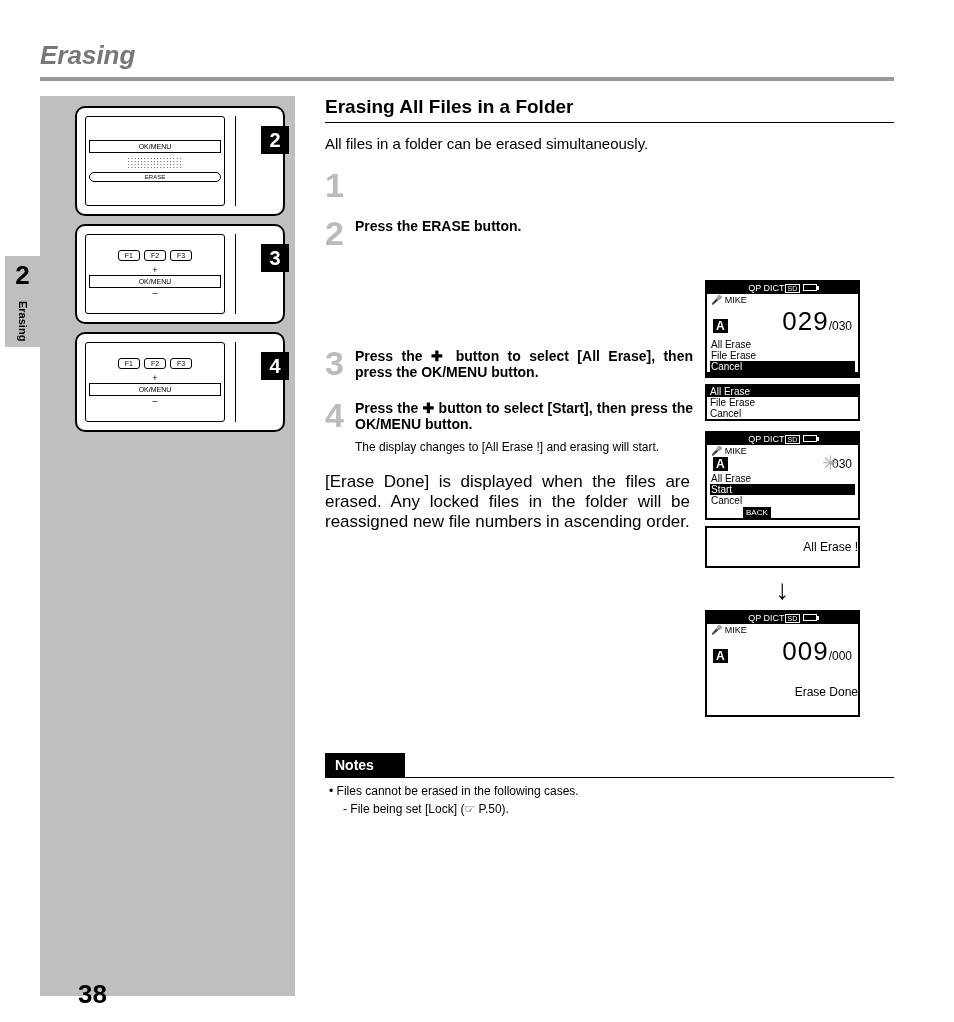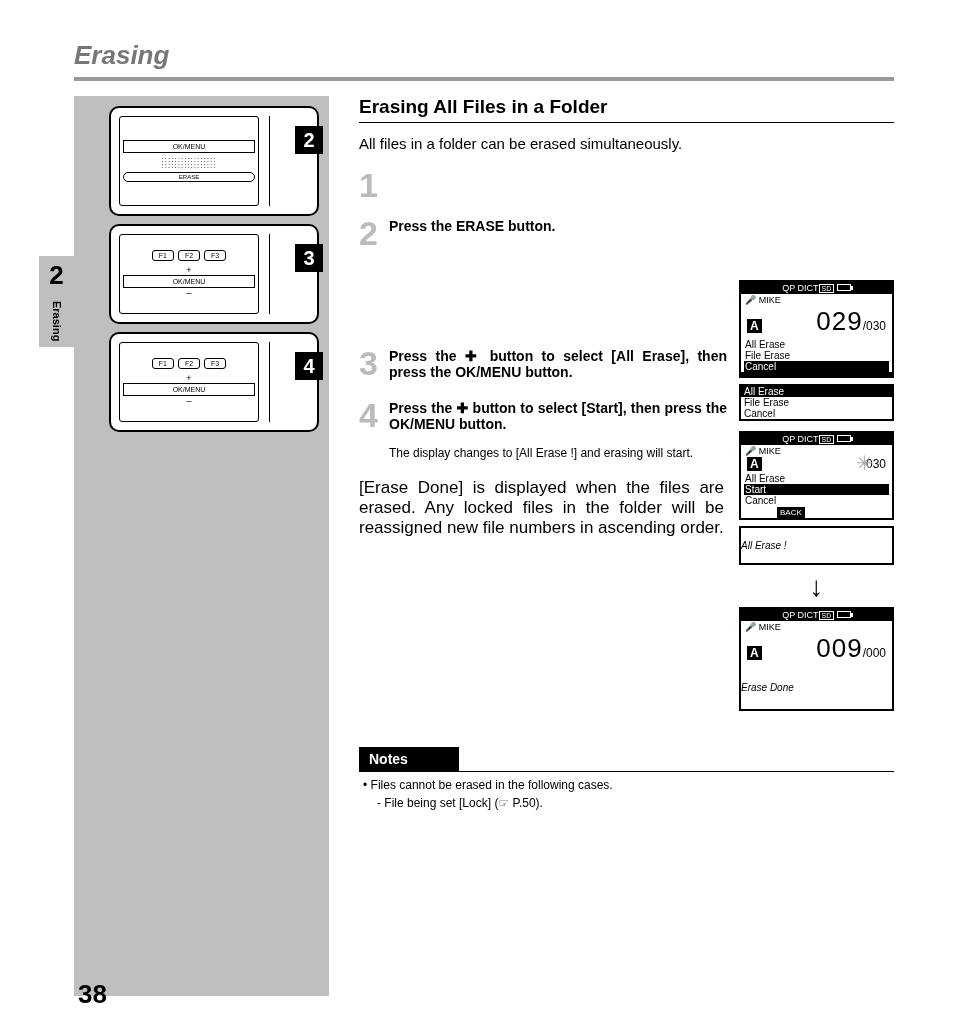--- a/index.html
+++ b/index.html
@@ -1,17 +1,17 @@
 <!DOCTYPE html>
 <html><head>
 <meta charset="utf-8">
 <style>
   * { margin: 0; padding: 0; box-sizing: border-box; }
   body { font-family: Arial, Helvetica, sans-serif; background: #fff; color: #000; }
-  .page { width: 954px; height: 1022px; position: relative; background: #fff; padding: 40px 60px 20px 74px; }
+  .page { width: 954px; height: 1022px; position: relative; background: #fff; padding: 40px 60px 20px 40px; }
   .header { border-bottom: 4px solid #999; padding-bottom: 6px; margin-bottom: 15px; }
   .header-title { font-style: italic; font-weight: bold; font-size: 26px; color: #777; }
   .content { display: flex; }
   .greycol { width: 255px; background: #bfbfbf; padding: 10px 10px 25px 35px; position: relative; min-height: 900px; }
   .sidetab { position: absolute; left: -35px; top: 160px; width: 35px; background: #bfbfbf; text-align: center; }
   .sidetab .ch { font-size: 26px; font-weight: bold; padding: 4px 0; }
   .sidetab .lbl { writing-mode: vertical-rl; font-size: 11px; font-weight: bold; margin: 6px auto; }
   .devicebox { background: #fff; border: 2px solid #000; border-radius: 10px; padding: 8px; margin-bottom: 8px; position: relative; display:flex; height:100px;}
   .devicebox.tall { height:110px; }
   .left-dev { flex:1; border:1px solid #000; border-radius:3px; margin-right:6px; padding:3px; font-size:7px; text-align:center; display:flex; flex-direction:column; justify-content:center;}
@@ -23,47 +23,47 @@
   .dots { font-size:8px; letter-spacing:1px; line-height:6px; color:#000; margin-top:4px;}
   .erasebtn { border:1px solid #000; border-radius:6px; font-size:6px; padding:1px 10px; display:inline-block; margin-top:3px;}
 
   .maincol { flex: 1; padding-left: 30px; position:relative; }
   .section-title { font-size: 19px; font-weight: bold; border-bottom: 1px solid #000; padding-bottom: 4px; margin-bottom: 12px; }
   .intro { font-size: 15px; margin-bottom: 18px; }
   .step { display: flex; margin-bottom: 18px; align-items:flex-start; }
   .step-num { font-size: 34px; font-weight: bold; color: #bbb; width: 30px; line-height: 30px; }
   .step-body { flex: 1; font-size: 14px; }
   .step-body .head { font-weight: bold; margin-bottom: 2px; }
-  .step-body .sub { font-size: 12px; margin-top:14px; }
+  .step-body .sub { font-size: 12px; margin-top:8px; }
   .textblock { text-align: justify; font-size: 17px; width: 365px; }
   .twocol { display:flex; }
   .txtcol { flex:1; padding-right:12px; max-width:380px; }
   .lcdcol { width:155px; }
 
   .lcd { border:2px solid #000; background:#fff; font-size:10px; margin-bottom:6px; }
   .lcd .bar { background:#000; color:#fff; display:flex; justify-content:center; padding:1px 3px; font-size:9px; }
   .lcd .mike { font-size:9px; padding:1px 4px; }
   .lcd .bignum { display:flex; align-items:baseline; padding:0 6px 2px 6px; }
   .lcd .bignum .folder { background:#000; color:#fff; font-weight:bold; padding:0 3px; margin-right:auto; font-size:12px;}
   .lcd .bignum .n { font-size:26px; letter-spacing:1px; }
   .lcd .bignum .t { font-size:12px; }
   .lcd .menu { padding:0 3px; }
   .lcd .menu .row { font-size:10px; padding:0 1px; }
   .lcd .menu .hl { background:#000; color:#fff; }
   .lcd .blackline { height:4px; background:#000; }
-  .lcd .msg { text-align:left; padding:12px 0; font-size:10px;font-style:italic; }
+  .lcd .msg { text-align:right; padding:12px 0; font-size:12px; }
   .lcd .btmbar { background:#000; color:#fff; font-size:8px; padding:1px 3px; display:inline-block;margin-left:36px;}
 
   .menublock { border:2px solid #000; font-size:10px; margin-bottom:10px; }
   .arrow { text-align:center; font-size:28px; margin:4px 0; }
   .sdicon { border:1px solid #fff; font-size:7px; padding:0 2px;}
   .batt { display:inline-block; border:1px solid #fff; width:14px; height:7px; position:relative;}
   .batt::after{content:""; position:absolute; right:-3px; top:1px; width:2px; height:4px; background:#fff;}
 
-  .notes-head { background:#000; color:#fff; font-weight:bold; padding:4px 10px; width:100px; font-size:14px; margin-top:30px;}
+  .notes-head { background:#000; color:#fff; font-weight:bold; padding:4px 10px; width:80px; font-size:14px; margin-top:30px;}
   .notes-line { border-top:1px solid #000; margin-bottom:6px;}
   .notes ul { list-style:none; padding-left:4px; }
   .notes li { font-size:12px; margin-bottom:4px; text-align:justify; }
   .notes li::before { content:"• "; }
   .notes .sub { padding-left:18px; font-size:12px; }
   .pagenum { position:absolute; bottom:12px; left:60px; font-size:26px; font-weight:bold;margin-left:18px; }
   .spark { position:relative; display:inline-block;}
   .spark::before{ content:"✳"; position:absolute; left:-10px; top:-6px; color:#aaa; font-size:20px;}
 </style>
 </head>

